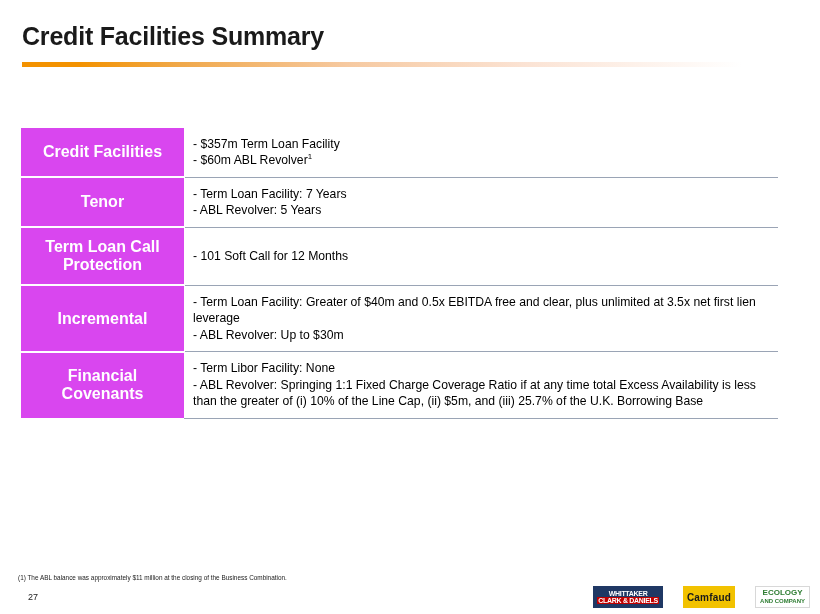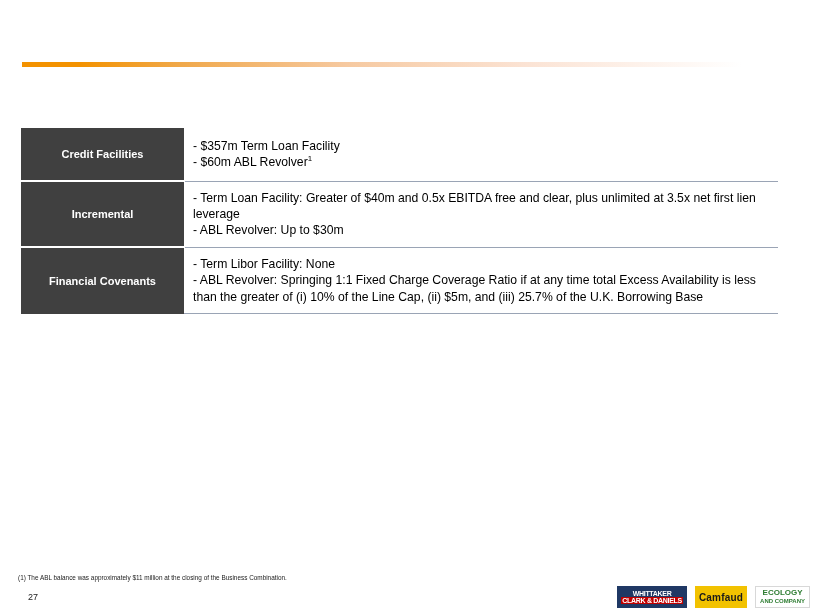--- a/index.html
+++ b/index.html
@@ -40,28 +40,28 @@
   table.facilities {
     position: absolute;
     left: 21px;
     top: 128px;
     width: 757px;
     border-collapse: collapse;
     table-layout: fixed;
   }
   table.facilities td.label {
     width: 155px;
-    background: #404040;
+    background: #d946ef;
     color: #ffffff;
-    font-size: 11px;
+    font-size: 16px;
     font-weight: bold;
     text-align: center;
     vertical-align: middle;
     border-bottom: 2px solid #ffffff;
-    padding: 20px 4px;
+    padding: 10px 4px;
   }
   table.facilities tr:last-child td.label {
     border-bottom: none;
   }
   table.facilities td.content {
     vertical-align: middle;
     padding: 8px 0 8px 8px;
     font-size: 12.2px;
     line-height: 1.35;
     color: #000000;
@@ -89,21 +89,21 @@
     top: 592px;
     font-size: 9px;
     color: #222222;
   }
   .logos {
     position: absolute;
     right: 10px;
     top: 586px;
     display: flex;
     align-items: flex-start;
-    gap: 8px;
+    gap: 20px;
     margin-left: 18px;
   }
   .logo-box {
     display: flex;
     flex-direction: column;
     justify-content: center;
     align-items: center;
     height: 22px;
     padding: 1px 4px;
     box-sizing: border-box;
@@ -139,29 +139,43 @@
   .logo-c .mark {
     color: #2E7D32;
     font-size: 8px;
   }
 </style>
 </head>
 <body>
 
 <div class="slide">
 
+  <div class="title">Credit Facilities Summary</div>
   <div class="title-rule"></div>
 
   <table class="facilities">
     <tbody>
       <tr>
         <td class="label">Credit Facilities</td>
         <td class="content">
           <div class="content-line">- $357m Term Loan Facility</div>
           <div class="content-line"><span>- $60m ABL Revolver</span><sup>1</sup></div>
+        </td>
+      </tr>
+      <tr>
+        <td class="label">Tenor</td>
+        <td class="content">
+          <div class="content-line">- Term Loan Facility: 7 Years</div>
+          <div class="content-line">- ABL Revolver: 5 Years</div>
+        </td>
+      </tr>
+      <tr>
+        <td class="label">Term Loan Call Protection</td>
+        <td class="content">
+          <div class="content-line">- 101 Soft Call for 12 Months</div>
         </td>
       </tr>
       <tr>
         <td class="label">Incremental</td>
         <td class="content">
           <div class="content-line">- Term Loan Facility: Greater of $40m and 0.5x EBITDA free and clear, plus unlimited at 3.5x net first lien leverage</div>
           <div class="content-line">- ABL Revolver: Up to $30m</div>
         </td>
       </tr>
       <tr>

